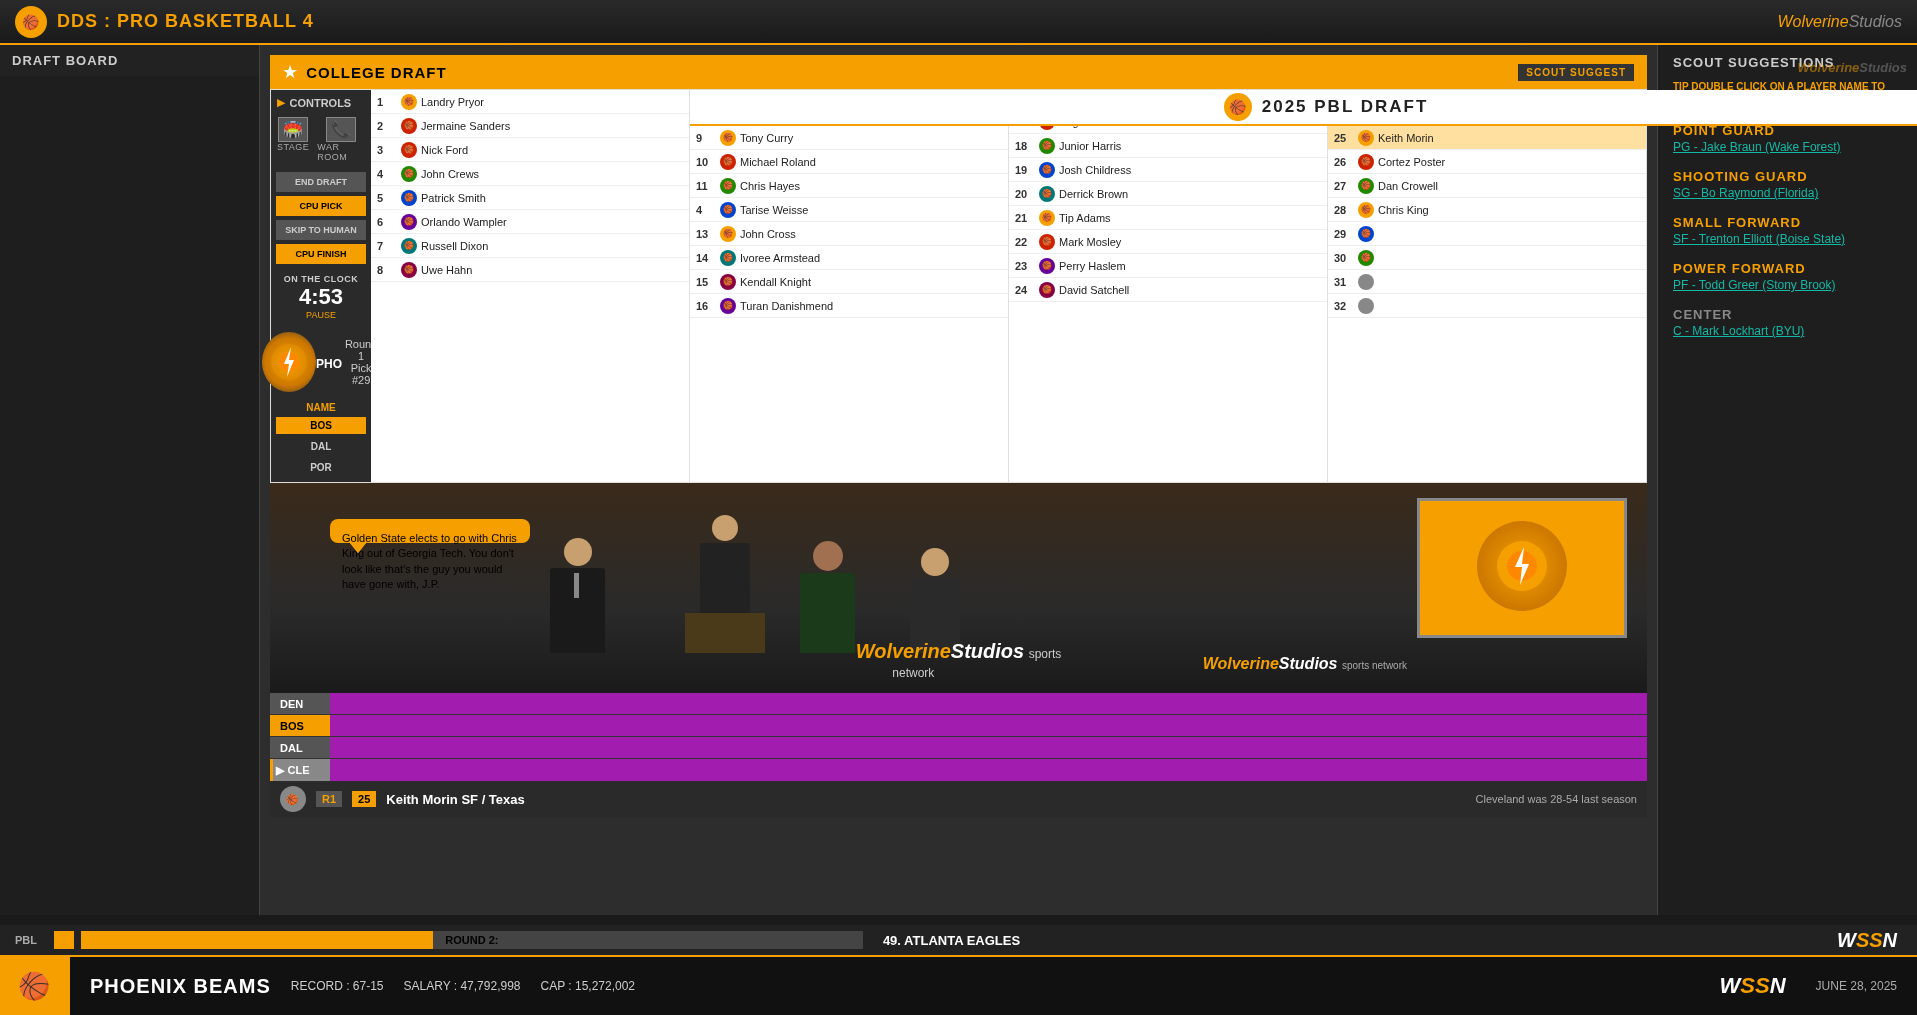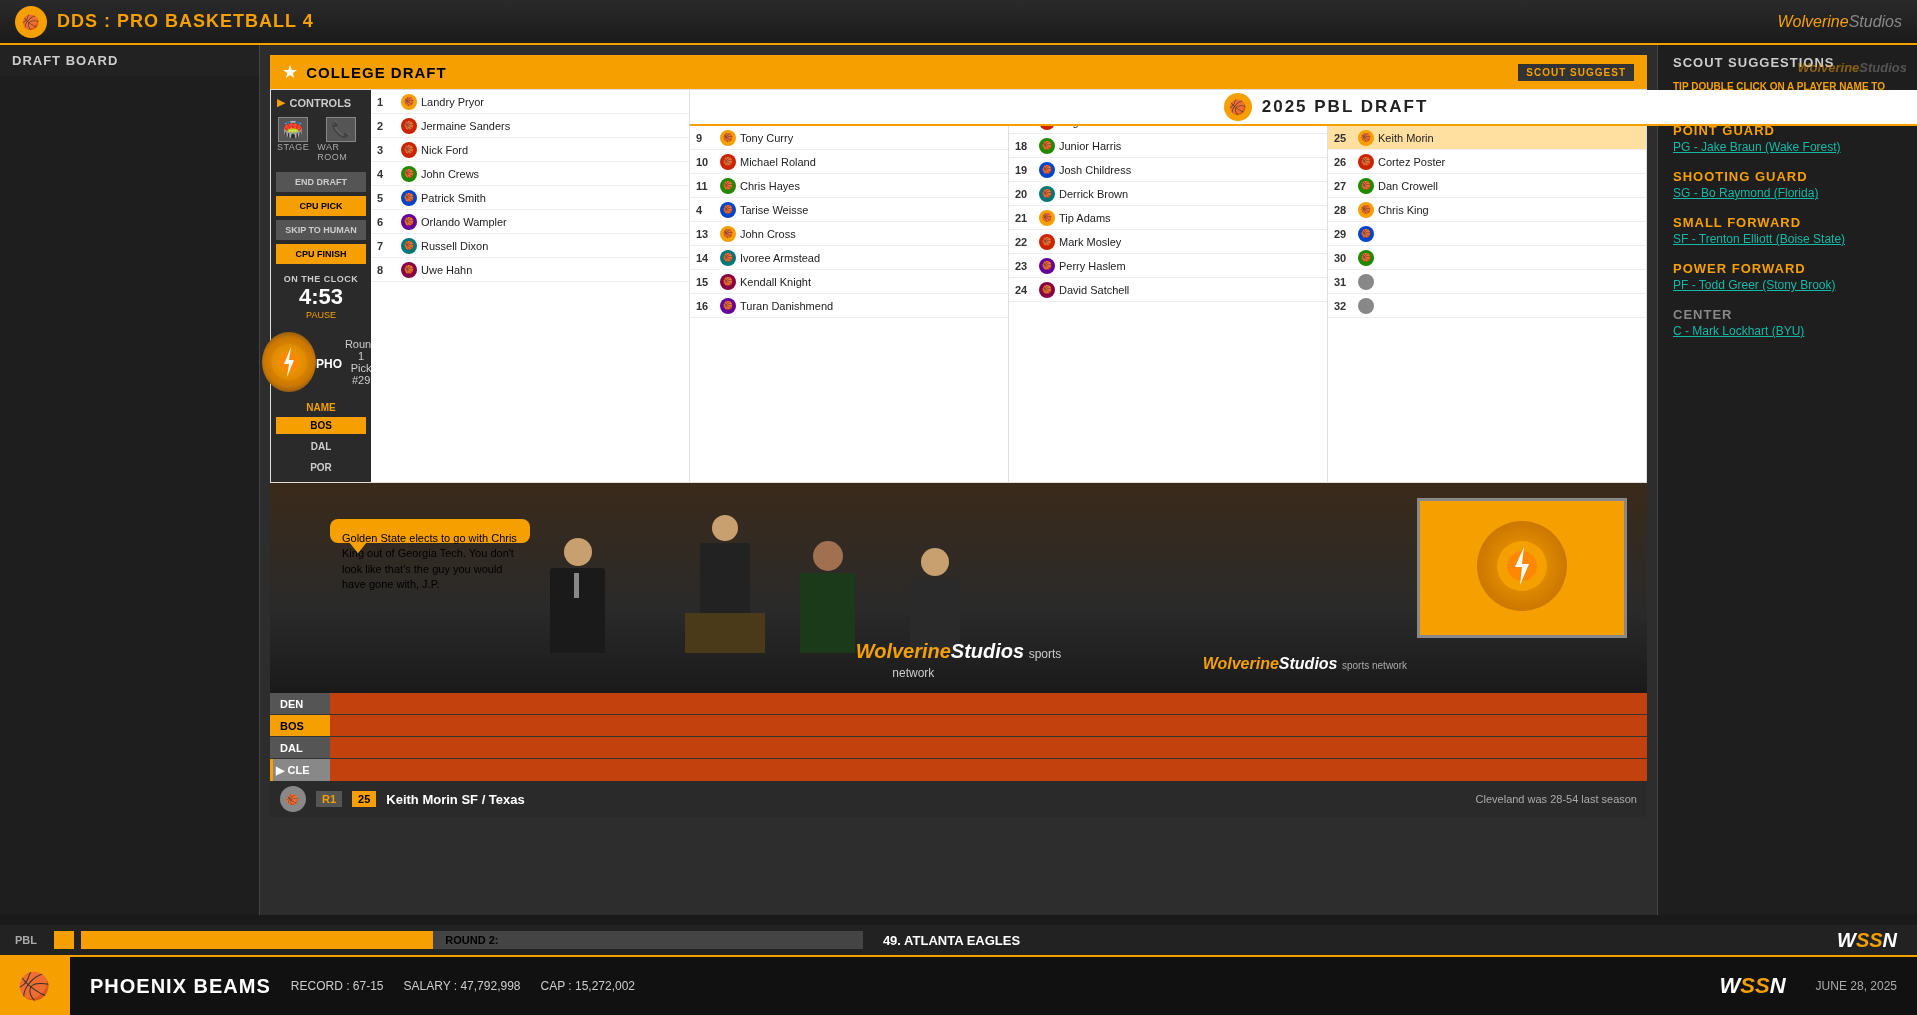--- a/index.html
+++ b/index.html
@@ -701,21 +701,21 @@
         <span style="color:#f5a000;font-size:20px;font-weight:bold;font-style:italic;">Wolverine</span><span style="color:#fff;font-size:20px;font-weight:bold;font-style:italic;">Studios</span>
         <span style="color:#ccc;font-size:12px;"> sports<br>&nbsp;&nbsp;&nbsp;&nbsp;&nbsp;&nbsp;&nbsp;&nbsp;&nbsp;&nbsp;&nbsp;network</span>
       </div>
 
       <div style="position:absolute;bottom:20px;right:240px;margin-left:34px;">
         <span style="color:#f5a000;font-size:16px;font-weight:bold;font-style:italic;">Wolverine</span><span style="color:#fff;font-size:16px;font-weight:bold;font-style:italic;">Studios</span>
         <span style="color:#aaa;font-size:10px;"> sports network</span>
       </div>
     </div>
 
-    <div style="margin:0 10px; background:#c2410c;">
+    <div style="margin:0 10px; background:#a21caf;">
       <div style="display:flex; height:22px; align-items:center; border-bottom:1px solid #333;">
         <div style="background:#555;color:#fff;font-size:11px;font-weight:bold;padding:0 10px;height:100%;display:flex;align-items:center;min-width:60px;">DEN</div>
         <div style="flex:1;background:#2a2a2a;"></div>
       </div>
       <div style="display:flex; height:22px; align-items:center; border-bottom:1px solid #333;">
         <div style="background:#f5a000;color:#000;font-size:11px;font-weight:bold;padding:0 10px;height:100%;display:flex;align-items:center;min-width:60px;">BOS</div>
         <div style="flex:1;background:#2a2a2a;"></div>
       </div>
       <div style="display:flex; height:22px; align-items:center; border-bottom:1px solid #333;">
         <div style="background:#555;color:#fff;font-size:11px;font-weight:bold;padding:0 10px;height:100%;display:flex;align-items:center;min-width:60px;">DAL</div>

